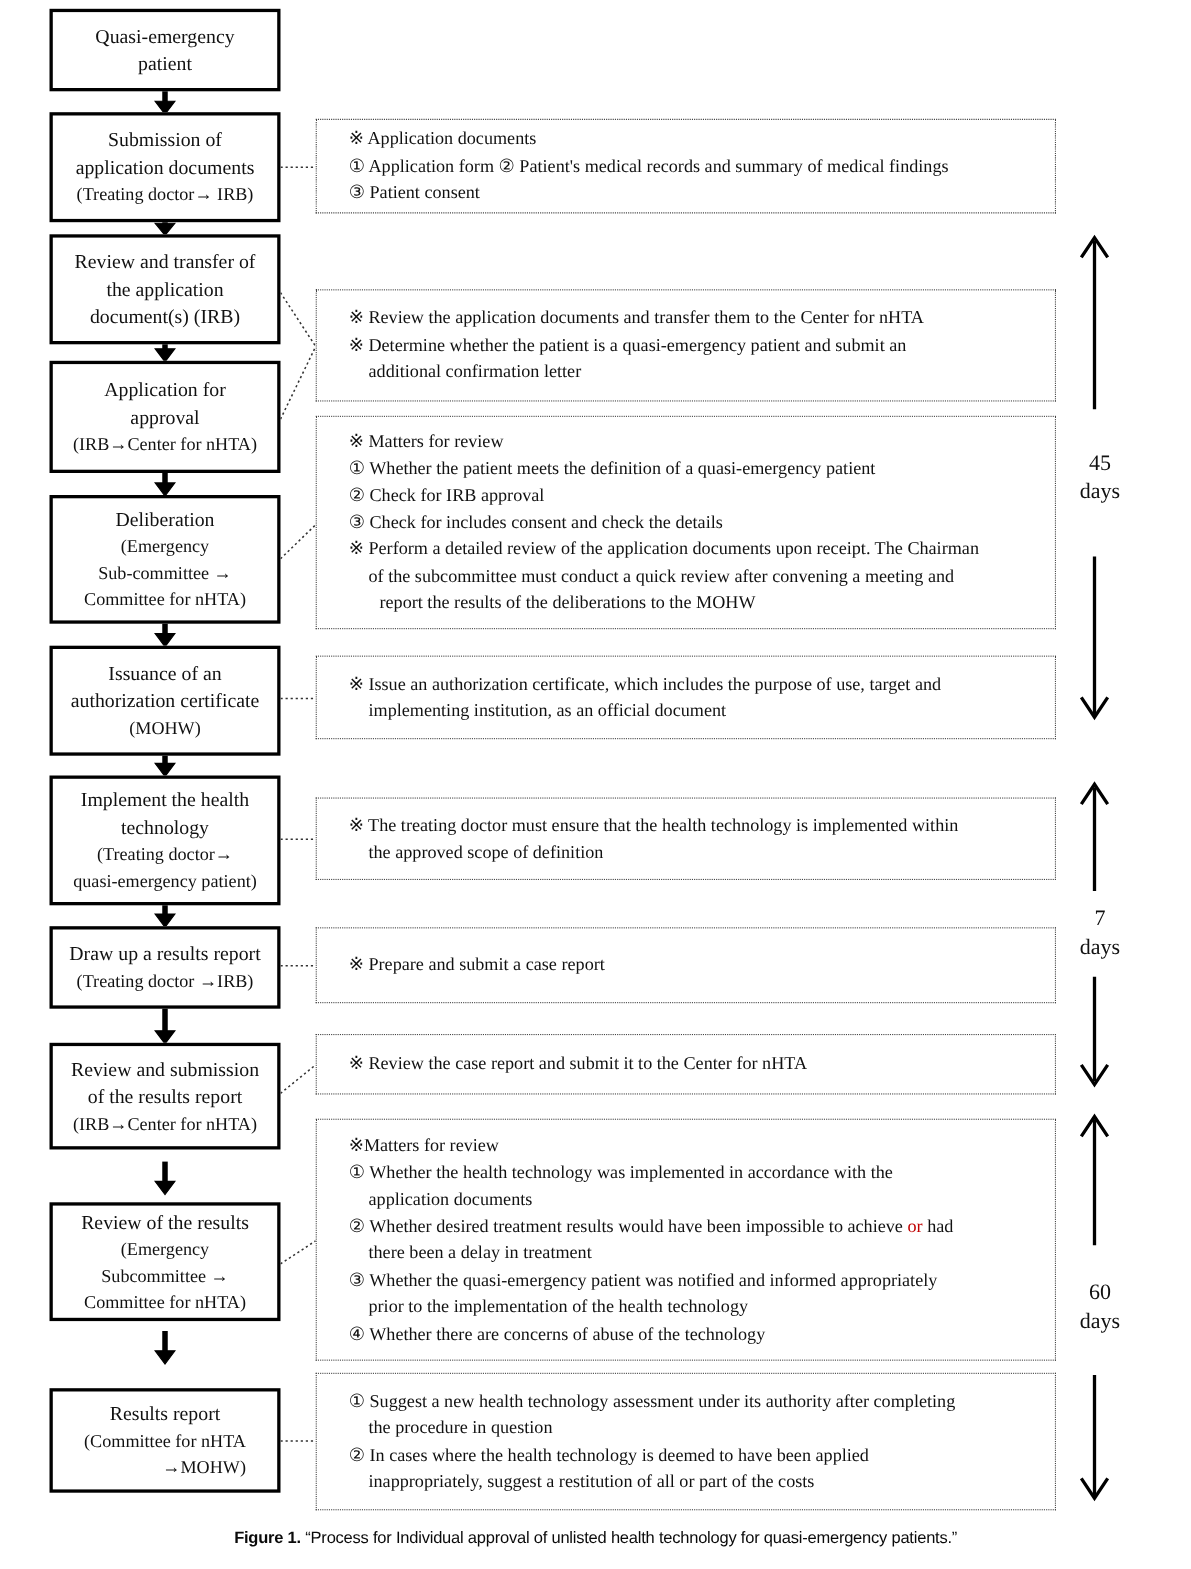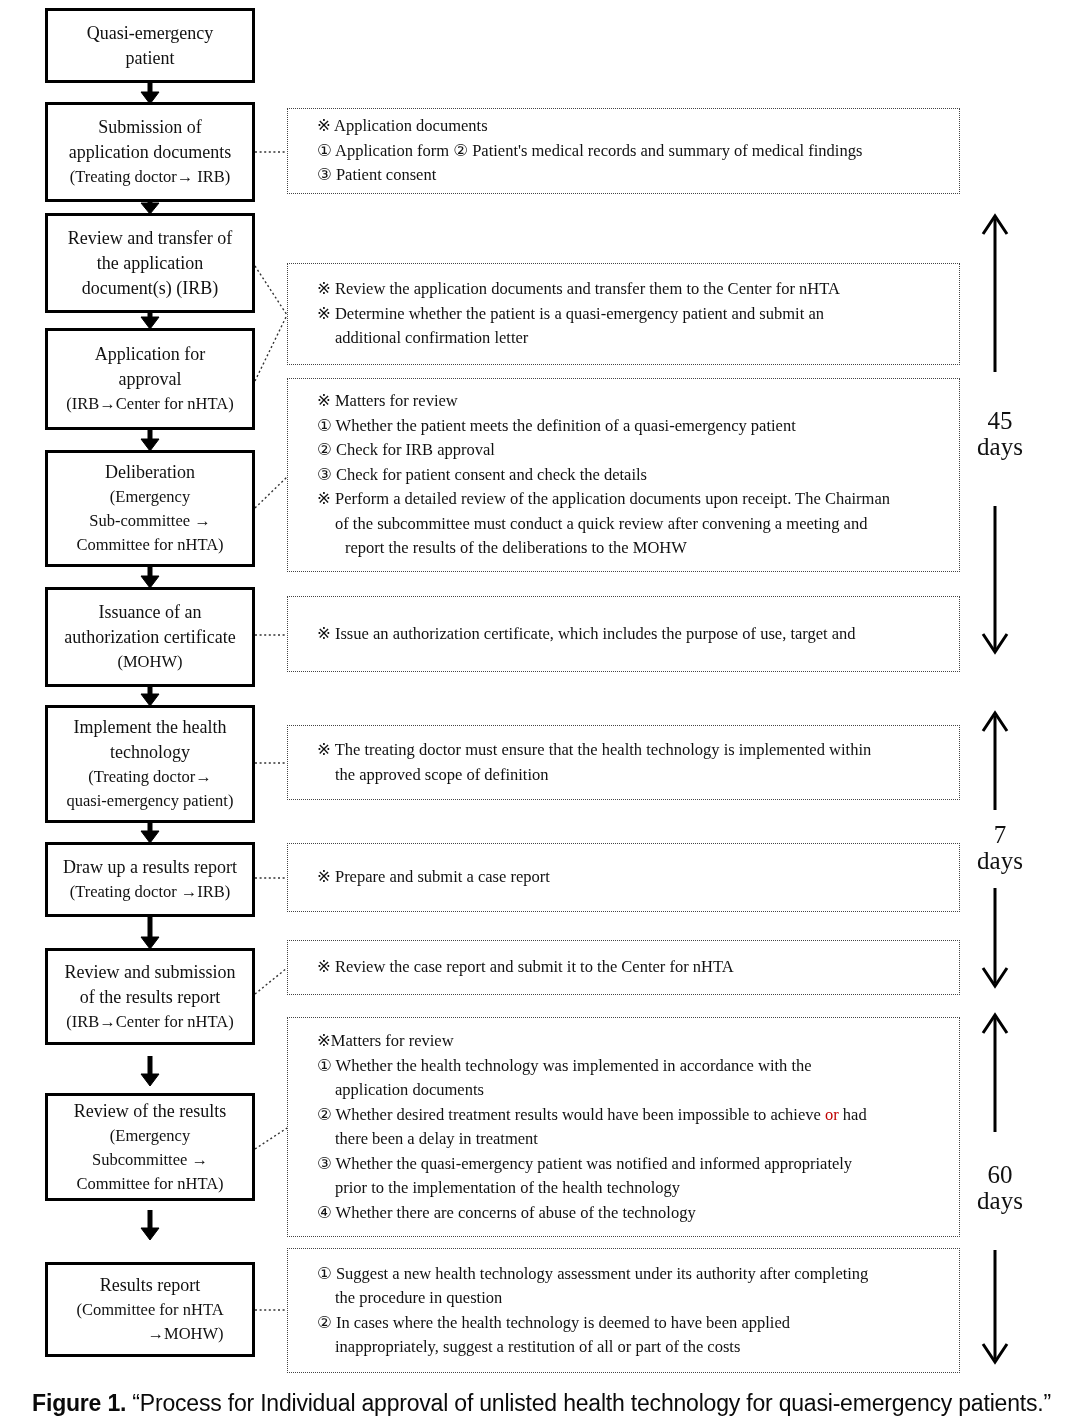--- a/index.html
+++ b/index.html
@@ -22,26 +22,26 @@
     border:1.5px dotted #444;background:#fff;
     display:flex;flex-direction:column;justify-content:center;
     padding:4px 10px 4px 13px;
   }
   .ln{font-size:16.5px;line-height:24.5px;white-space:nowrap;margin-left:16px;}
   .ln.ind{padding-left:18px;}
   .ln.ind2{padding-left:28px;}
   .red{color:#c00000;}
   .days{
     position:absolute;left:955px;width:90px;text-align:center;
-    font-size:25px;line-height:26px;
+    font-size:20px;line-height:26px;
   }
   .caption{
     position:absolute;left:0;top:1390px;width:1083px;text-align:center;
     font-family:"Liberation Sans","DejaVu Sans",sans-serif;
-    font-size:23px;color:#0a0a0a;letter-spacing:-0.2px;
+    font-size:15px;color:#0a0a0a;letter-spacing:-0.2px;
   }
   .caption b{font-weight:bold;}
 </style>
 </head>
 <body>
 
 <div class="canvas">
 
   <svg class="overlay" viewBox="0 0 1083 1426">
 
@@ -195,28 +195,29 @@
   <div class="ann" style="top:263px;height:102px;">
     <div class="ln">※ Review the application documents and transfer them to the Center for nHTA</div>
     <div class="ln">※ Determine whether the patient is a quasi-emergency patient and submit an</div>
     <div class="ln ind">additional confirmation letter</div>
   </div>
 
   <div class="ann" style="top:378px;height:194px;">
     <div class="ln">※ Matters for review</div>
     <div class="ln">① Whether the patient meets the definition of a quasi-emergency patient</div>
     <div class="ln">② Check for IRB approval</div>
-    <div class="ln">③ Check for patient consent and check the details</div>
+    <div class="ln">③ Check for includes consent and check the details</div>
     <div class="ln">※ Perform a detailed review of the application documents upon receipt. The Chairman</div>
     <div class="ln ind">of the subcommittee must conduct a quick review after convening a meeting and</div>
     <div class="ln ind2">report the results of the deliberations to the MOHW</div>
   </div>
 
   <div class="ann" style="top:596px;height:76px;">
     <div class="ln">※ Issue an authorization certificate, which includes the purpose of use, target and</div>
+    <div class="ln ind">implementing institution, as an official document</div>
   </div>
 
   <div class="ann" style="top:725px;height:75px;">
     <div class="ln">※ The treating doctor must ensure that the health technology is implemented within</div>
     <div class="ln ind">the approved scope of definition</div>
   </div>
 
   <div class="ann" style="top:843px;height:69px;">
     <div class="ln">※ Prepare and submit a case report</div>
   </div>

